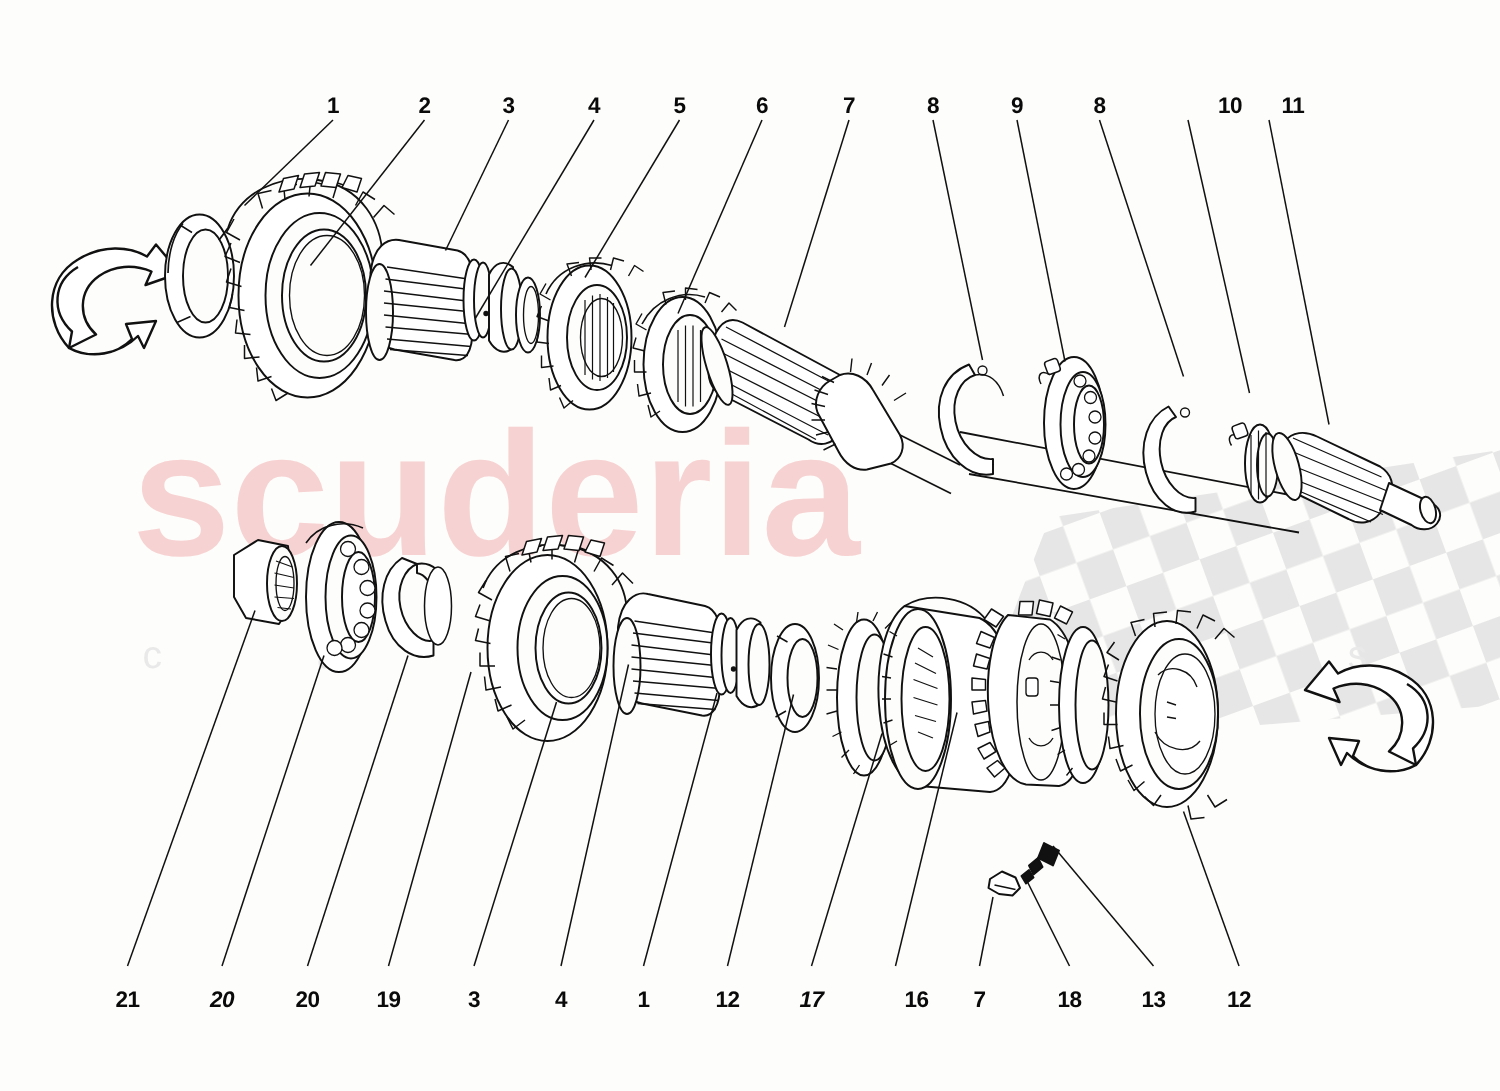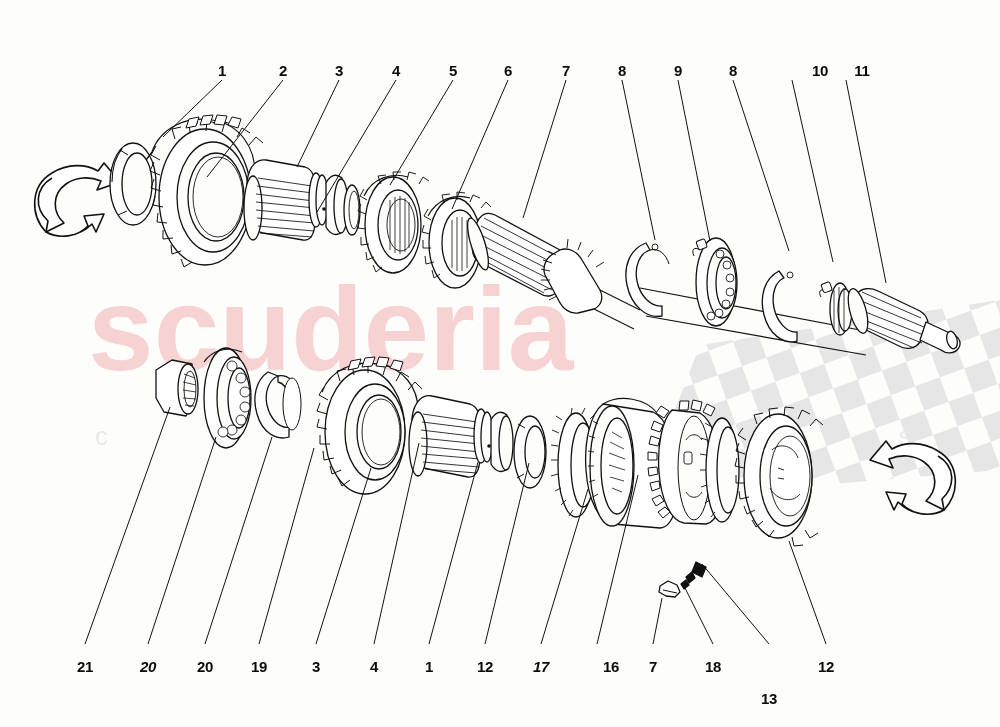--- a/index.html
+++ b/index.html
@@ -463,17 +463,17 @@
       <div class="callout" style="left: 205px; top: 658px;">20</div>
       <div class="callout" style="left: 259px; top: 658px;">19</div>
       <div class="callout" style="left: 316px; top: 658px;">3</div>
       <div class="callout" style="left: 374px; top: 658px;">4</div>
       <div class="callout" style="left: 429px; top: 658px;">1</div>
       <div class="callout" style="left: 485px; top: 658px;">12</div>
       <div class="callout" style="left: 541px; top: 658px; font-style: italic;">17</div>
       <div class="callout" style="left: 611px; top: 658px;">16</div>
       <div class="callout" style="left: 653px; top: 658px;">7</div>
       <div class="callout" style="left: 713px; top: 658px;">18</div>
-      <div class="callout" style="left: 769px; top: 658px; margin-top: 32px;">13</div>
+      <div class="callout" style="left: 769px; top: 658px;">13</div>
       <div class="callout" style="left: 826px; top: 658px;">12</div>
     </div>
 
 </div>
 
 </body></html>

